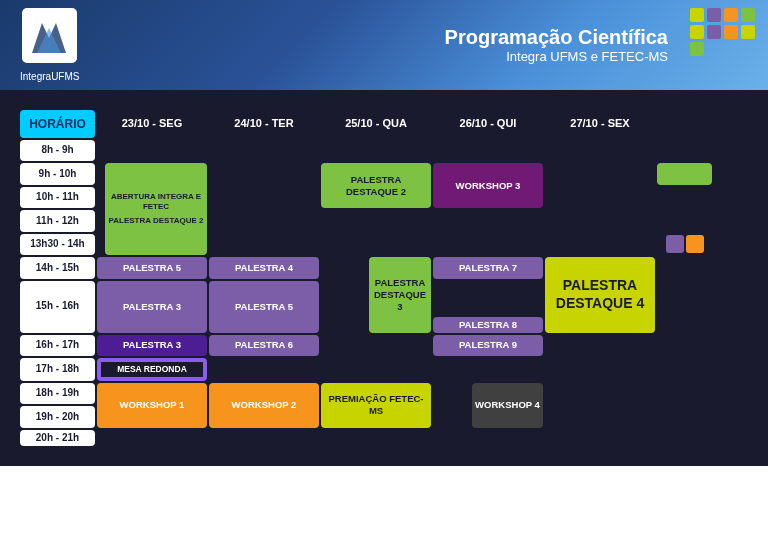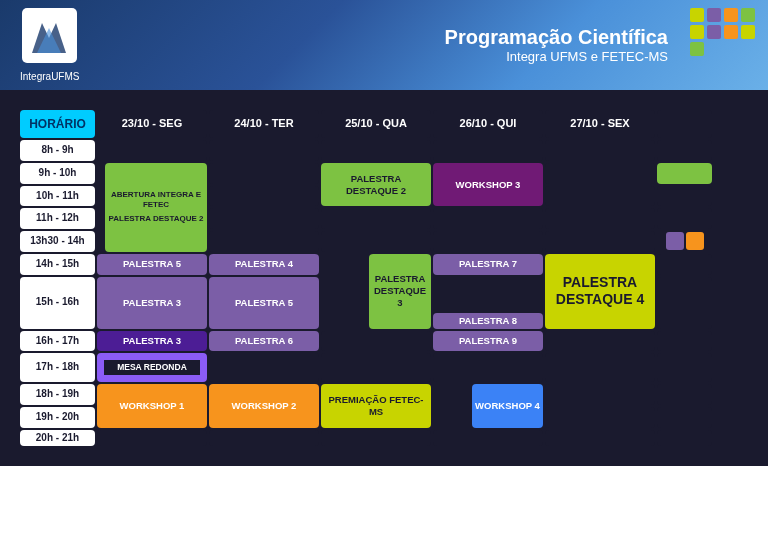--- a/index.html
+++ b/index.html
@@ -238,36 +238,36 @@
 
     <div class="cell time-cell">16h - 17h</div>
     <div class="cell event-purple" style="background:#4c1d95;color:white;">PALESTRA 3</div>
     <div class="cell event-purple" style="background:#7b5ea7;color:white;">PALESTRA 6</div>
     <div class="cell empty-cell dark-bg"></div>
     <div class="cell event-purple" style="background:#7b5ea7;color:white;">PALESTRA 9</div>
     <div class="cell empty-cell dark-bg"></div>
     <div class="cell empty-cell dark-bg"></div>
 
     <div class="cell time-cell">17h - 18h</div>
-    <div class="cell" style="background:#1a1a2e;color:white;border:7px solid #8b5cf6;border-radius:4px;font-size:8.5px;">MESA REDONDA</div>
+    <div class="cell" style="background:#1a1a2e;color:white;border:4px solid #8b5cf6;border-radius:4px;font-size:8.5px;">MESA REDONDA</div>
     <div class="cell empty-cell dark-bg"></div>
     <div class="cell empty-cell dark-bg"></div>
     <div class="cell empty-cell dark-bg"></div>
     <div class="cell empty-cell dark-bg"></div>
     <div class="cell empty-cell dark-bg"></div>
 
     <div class="cell time-cell">18h - 19h</div>
 
     <div class="cell event-orange span2" style="background:#f7941d;color:white;">WORKSHOP 1</div>
 
     <div class="cell event-orange span2" style="background:#f7941d;color:white;">WORKSHOP 2</div>
 
     <div class="cell event-yellow-green span2" style="background:#c8d400;color:#1a1a2e;">PREMIAÇÃO FETEC-MS</div>
 
-    <div class="cell event-orange span2" style="background:#3b82f6;color:white;margin-left:39px;">WORKSHOP 4</div>
+    <div class="cell event-orange span2" style="background:#404040;color:white;margin-left:39px;">WORKSHOP 4</div>
     <div class="cell empty-cell dark-bg"></div>
     <div class="cell empty-cell dark-bg"></div>
 
     <div class="cell time-cell">19h - 20h</div>
 
     <div class="cell empty-cell dark-bg"></div>
     <div class="cell empty-cell dark-bg"></div>
 
     <div class="cell time-cell">20h - 21h</div>
     <div class="cell empty-cell dark-bg"></div>

